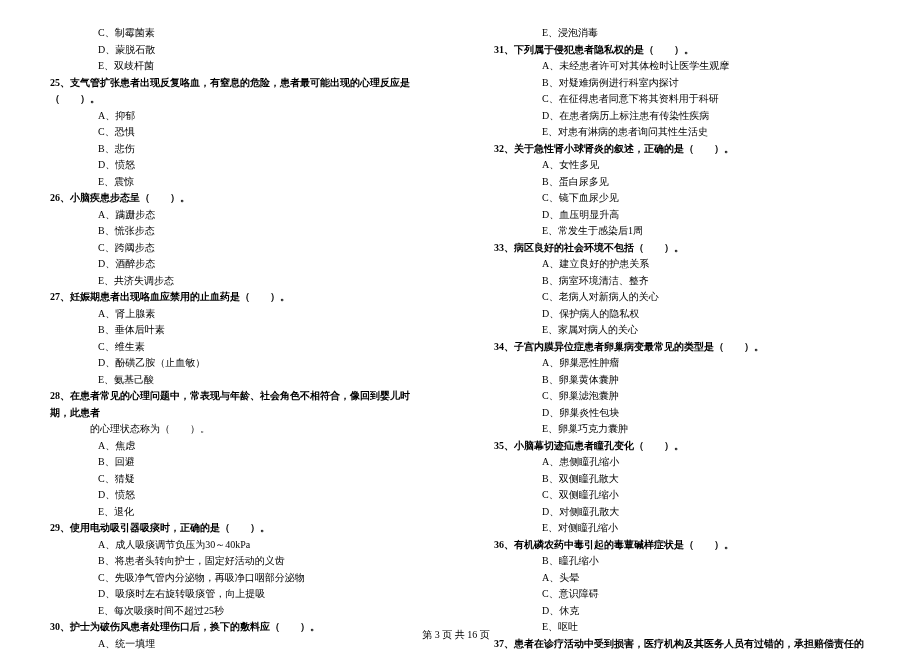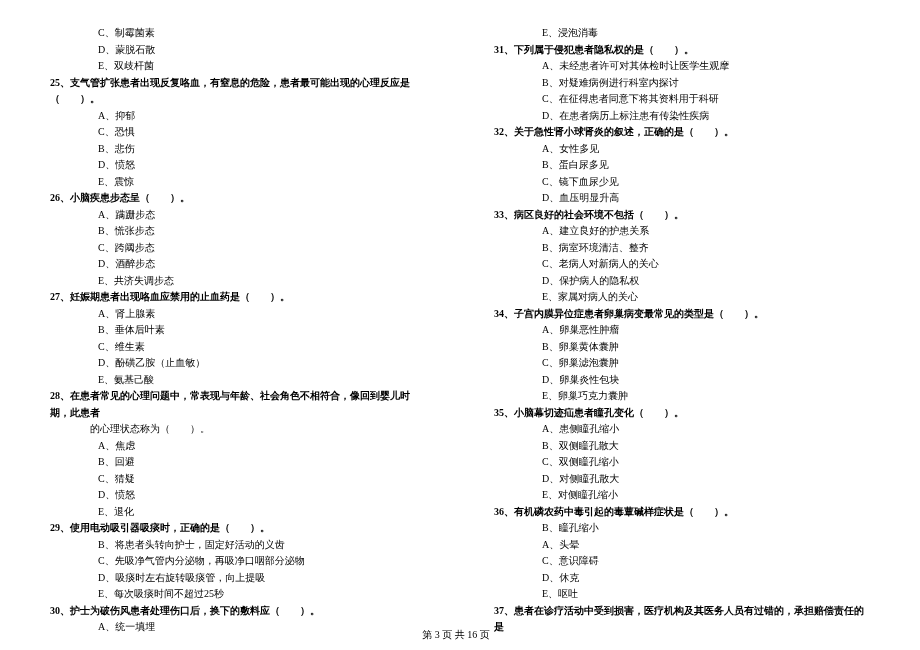--- a/index.html
+++ b/index.html
@@ -78,44 +78,47 @@
 
     <div class="q-line">28、在患者常见的心理问题中，常表现与年龄、社会角色不相符合，像回到婴儿时期，此患者</div>
     <div class="opt-line-sub">的心理状态称为（　　）。</div>
     <div class="opt-line">A、焦虑</div>
     <div class="opt-line">B、回避</div>
     <div class="opt-line">C、猜疑</div>
     <div class="opt-line">D、愤怒</div>
     <div class="opt-line">E、退化</div>
 
     <div class="q-line">29、使用电动吸引器吸痰时，正确的是（　　）。</div>
+    <div class="opt-line">A、成人吸痰调节负压为30～40kPa</div>
     <div class="opt-line">B、将患者头转向护士，固定好活动的义齿</div>
     <div class="opt-line">C、先吸净气管内分泌物，再吸净口咽部分泌物</div>
     <div class="opt-line">D、吸痰时左右旋转吸痰管，向上提吸</div>
     <div class="opt-line">E、每次吸痰时间不超过25秒</div>
 
     <div class="q-line">30、护士为破伤风患者处理伤口后，换下的敷料应（　　）。</div>
     <div class="opt-line">A、统一填埋</div>
 
   </div>
 
   <div class="col">
     <div class="opt-line">E、浸泡消毒</div>
 
     <div class="q-line">31、下列属于侵犯患者隐私权的是（　　）。</div>
     <div class="opt-line">A、未经患者许可对其体检时让医学生观摩</div>
     <div class="opt-line">B、对疑难病例进行科室内探讨</div>
     <div class="opt-line">C、在征得患者同意下将其资料用于科研</div>
     <div class="opt-line">D、在患者病历上标注患有传染性疾病</div>
+    <div class="opt-line">E、对患有淋病的患者询问其性生活史</div>
 
     <div class="q-line">32、关于急性肾小球肾炎的叙述，正确的是（　　）。</div>
     <div class="opt-line">A、女性多见</div>
     <div class="opt-line">B、蛋白尿多见</div>
     <div class="opt-line">C、镜下血尿少见</div>
     <div class="opt-line">D、血压明显升高</div>
+    <div class="opt-line">E、常发生于感染后1周</div>
 
     <div class="q-line">33、病区良好的社会环境不包括（　　）。</div>
     <div class="opt-line">A、建立良好的护患关系</div>
     <div class="opt-line">B、病室环境清洁、整齐</div>
     <div class="opt-line">C、老病人对新病人的关心</div>
     <div class="opt-line">D、保护病人的隐私权</div>
     <div class="opt-line">E、家属对病人的关心</div>
 
     <div class="q-line">34、子宫内膜异位症患者卵巢病变最常见的类型是（　　）。</div>
     <div class="opt-line">A、卵巢恶性肿瘤</div>

